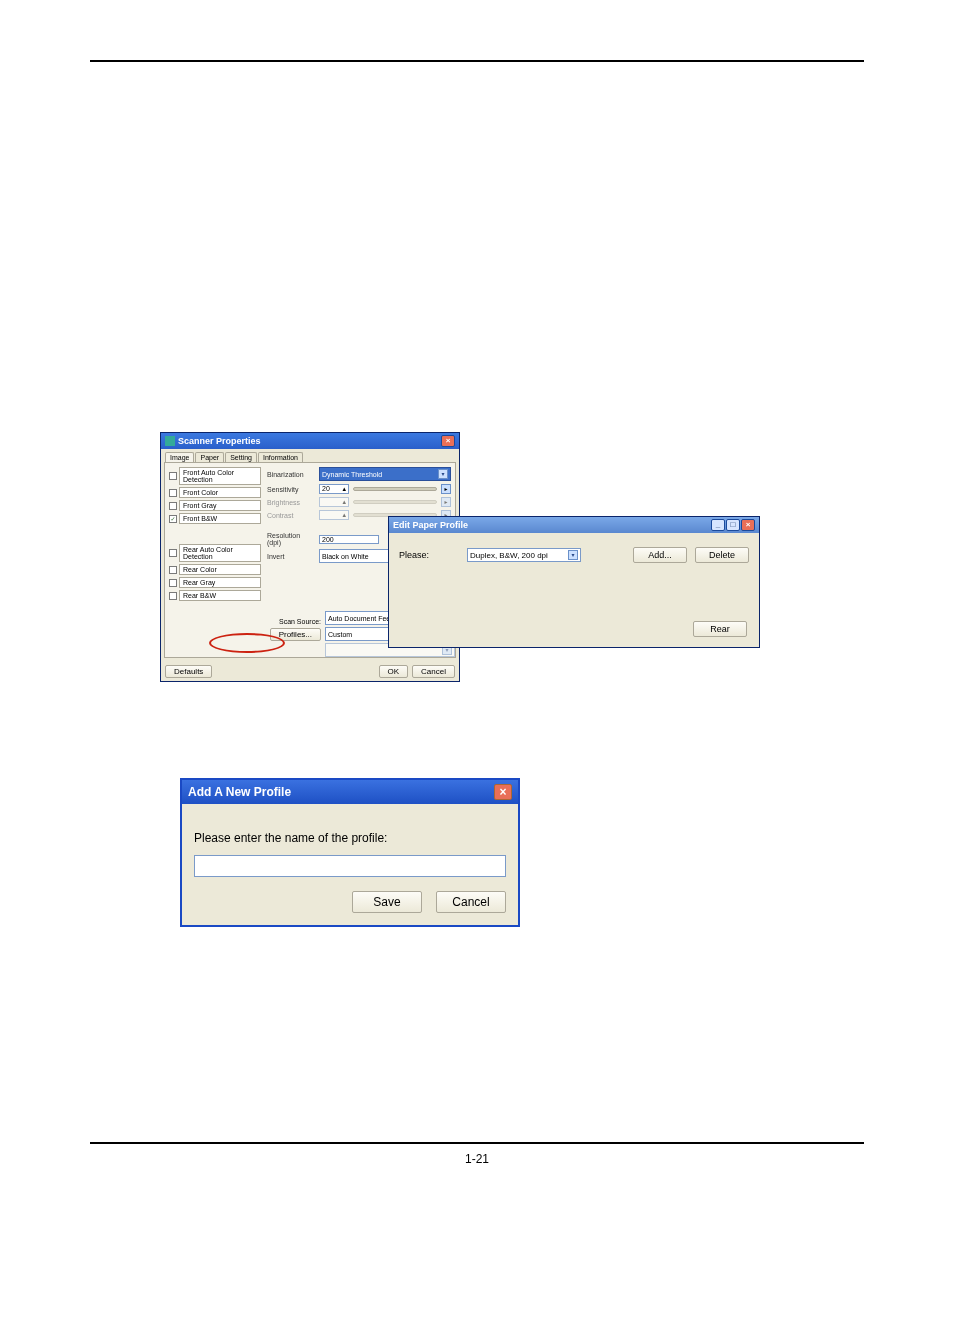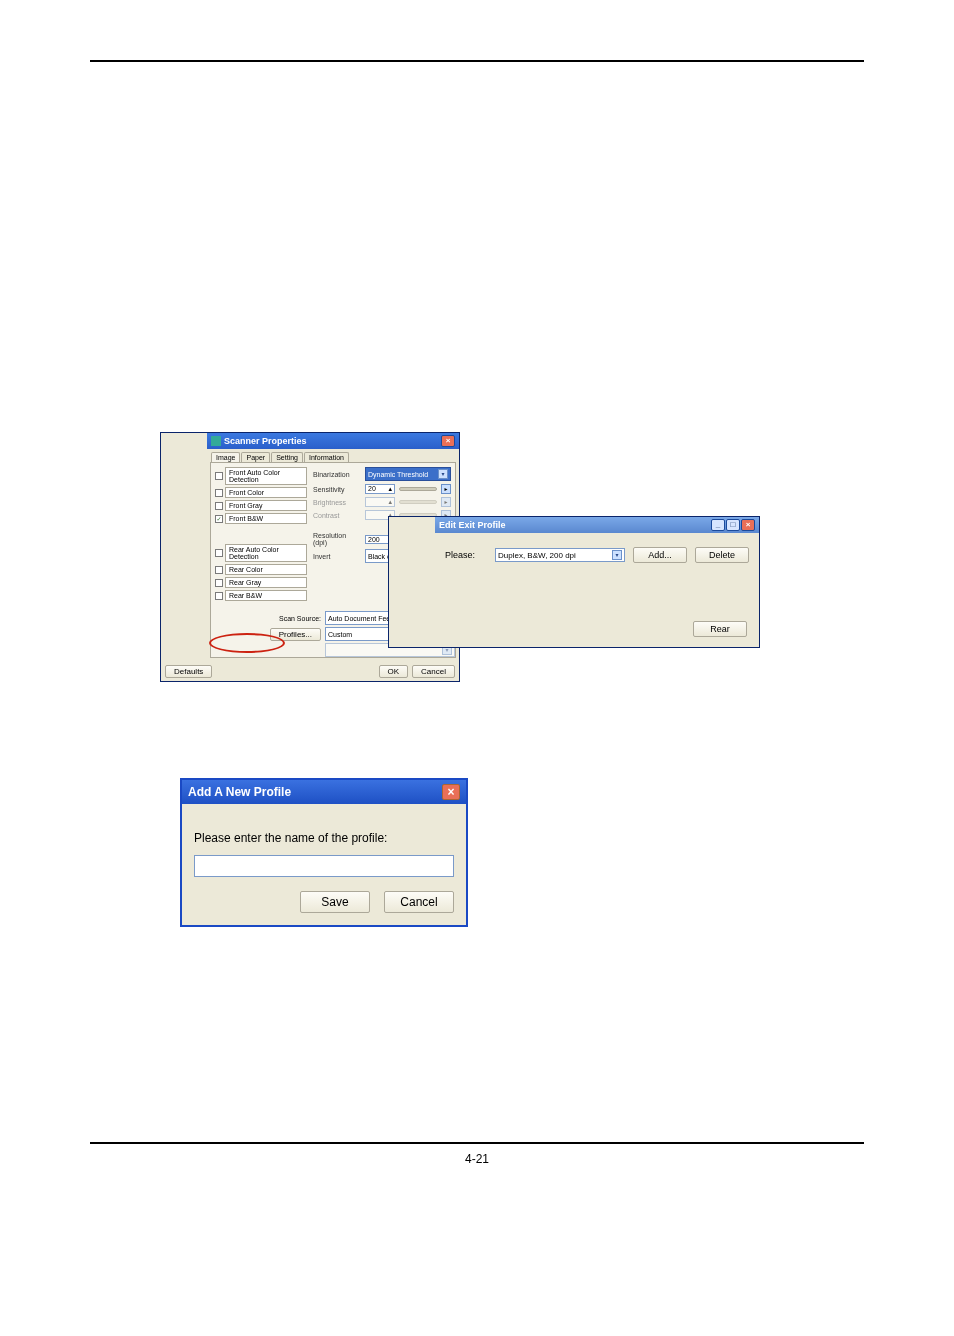--- a/index.html
+++ b/index.html
@@ -32,21 +32,20 @@
     height: 260px;
     margin: 340px 0 0 70px;
   }
 
   
   .win {
     position: absolute;
     background: #ece9d8;
     border: 1px solid #0a246a;
     font-size: 8px;
-    padding-left: 46px;
   }
   .titlebar {
     background: linear-gradient(#3b79e0, #2a5fca);
     color: #fff;
     font-weight: bold;
     font-size: 9px;
     padding: 2px 4px;
     display: flex;
     align-items: center;
     justify-content: space-between;
@@ -103,21 +102,21 @@
   .spin { width:30px; background:#fff; border:1px solid #7a9ac9; padding:0 2px; display:flex; justify-content:space-between; }
   .slider-track { flex:1; height:4px; background:#d0cdbb; border:1px solid #aca899; border-radius:2px; position:relative; }
   .slider-track.dim { opacity:0.5; }
   .slider-end { width:10px; height:10px; background:#cbe0ff; border:1px solid #6a90c9; font-size:6px; text-align:center; line-height:8px;}
   .tf { background:#fff; border:1px solid #7a9ac9; padding:0 2px; width:60px; }
 
   .sc-bottom {
     position:absolute; left:4px; right:4px; bottom:24px;
     display:flex; flex-direction:column; gap:2px; font-size:7px;
   }
-  .sc-row { display:flex; align-items:center; gap:4px; justify-content:flex-end; }
+  .sc-row { display:flex; align-items:flex-end; gap:4px; justify-content:flex-end; }
   .sc-row .lbl { width: auto; }
   .sc-row .dropdown { width: 130px; flex:none; }
   .btn {
     background: linear-gradient(#fdfcf7,#ece9d8);
     border: 1px solid #aca899;
     border-radius: 2px;
     padding: 1px 8px;
     font-size: 8px;
     text-align:center;
   }
@@ -131,28 +130,28 @@
     position:absolute; left:4px; right:4px; bottom:3px;
     display:flex; justify-content:space-between; gap:20px;
   }
   .dlg-btns .right { display:flex; gap:4px; }
 
   
   .edit-win { left: 228px; top: 84px; width: 372px; height: 132px; }
   .edit-body { padding: 14px 10px; font-size: 9px; }
   .edit-row { display:flex; align-items:center; gap:8px; margin-bottom: 8px; }
   .edit-row .lbl { width: 60px; }
-  .edit-row .dropdown { width:130px; flex:none; font-size:8px; }
+  .edit-row .dropdown { width:114px; flex:none; font-size:8px; }
   .edit-row .btn { width: 54px; font-size:9px; padding:2px 4px; }
   .edit-right { display:flex; gap:8px; margin-left:auto; }
   .edit-exit { position:absolute; right:12px; bottom:10px; }
 
   
   .add-win {
-    width: 288px;
+    width: 340px;
     margin: 86px 0 0 90px;
     border: 2px solid #1a49c4;
     background: #ece9d8;
     font-size: 12px;
   }
   .add-title {
     background: linear-gradient(#3a71e0, #1e50c4);
     color:#fff; font-weight:bold;
     padding: 4px 6px;
     display:flex; justify-content:space-between; align-items:center;
@@ -317,21 +316,21 @@
           <span class="btn">Defaults</span>
           <span class="right">
             <span class="btn">OK</span>
             <span class="btn">Cancel</span>
           </span>
         </div>
       </div>
 
       <div class="win edit-win">
         <div class="titlebar" style="background:linear-gradient(#7aa8e8,#5a88d0)">
-          <span>Edit Exit Profile</span>
+          <span>Edit Paper Profile</span>
           <span class="tb-ctrls">
             <span class="tb-btn">_</span>
             <span class="tb-btn">□</span>
             <span class="tb-btn close-red">×</span>
           </span>
         </div>
         <div class="edit-body">
           <div class="edit-row">
             <span class="lbl">Please:</span>
             <div class="dropdown">
@@ -360,14 +359,14 @@
         <div class="add-btns">
           <span class="btn">Save</span>
           <span class="btn">Cancel</span>
         </div>
       </div>
     </div>
 
   </div>
 
   <hr class="hr-bottom">
-  <div class="page-num">4-21</div>
+  <div class="page-num">1-21</div>
 </div>
 
 </body></html>

